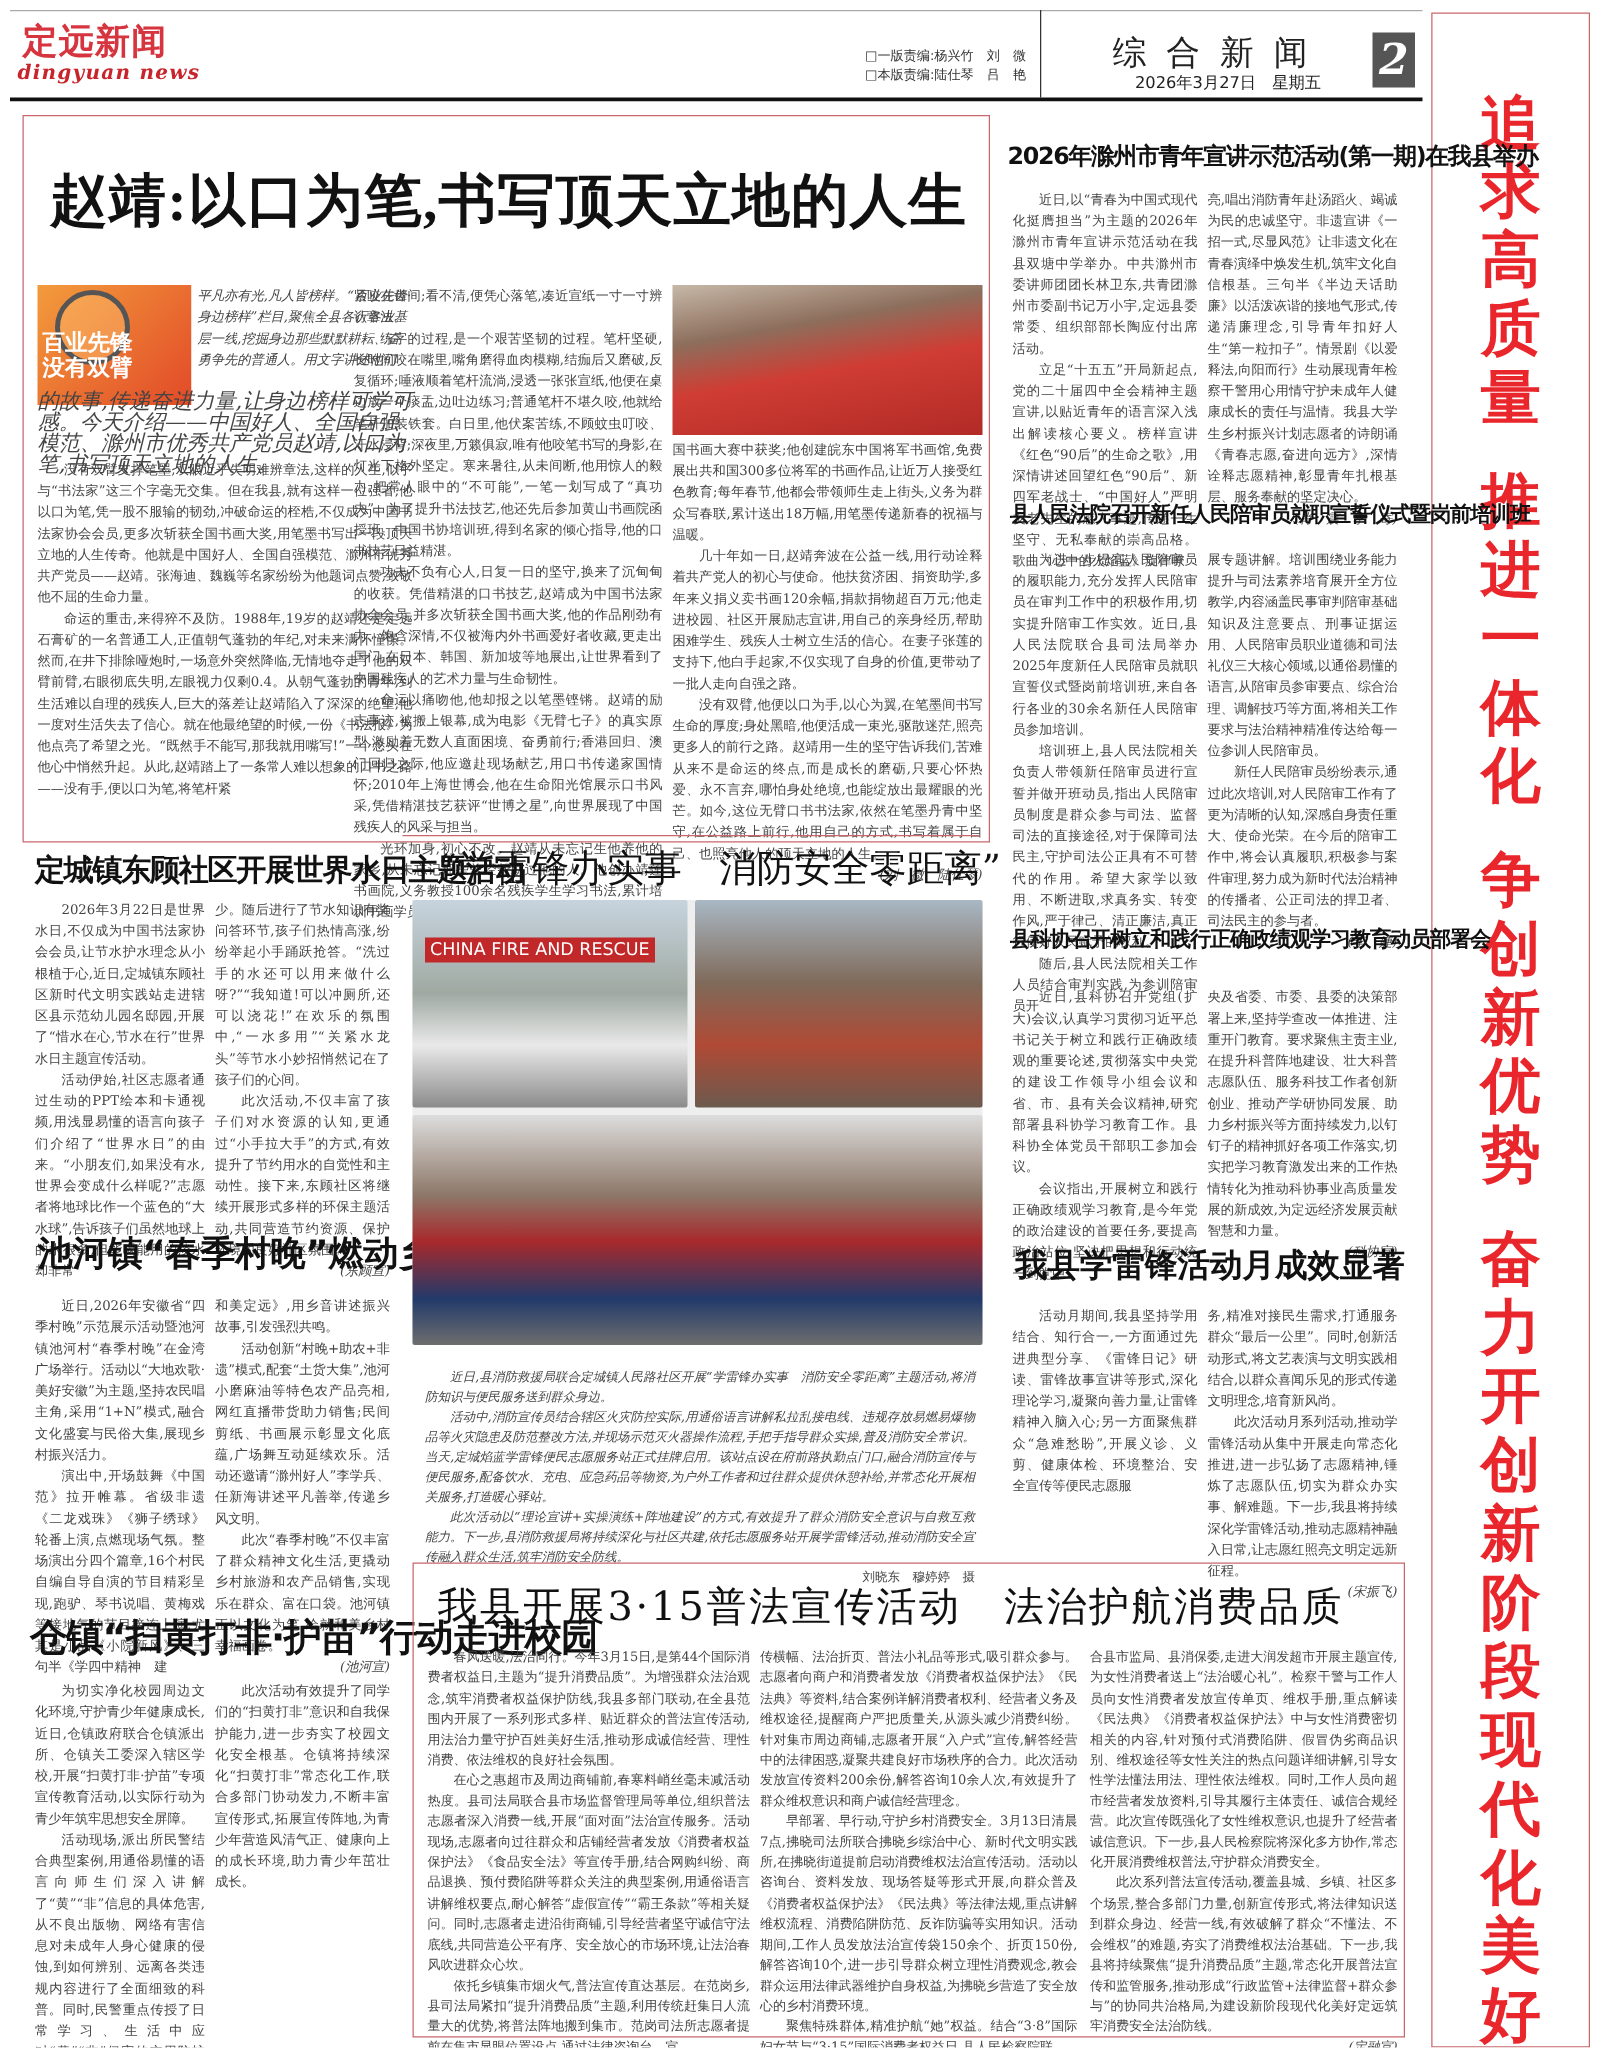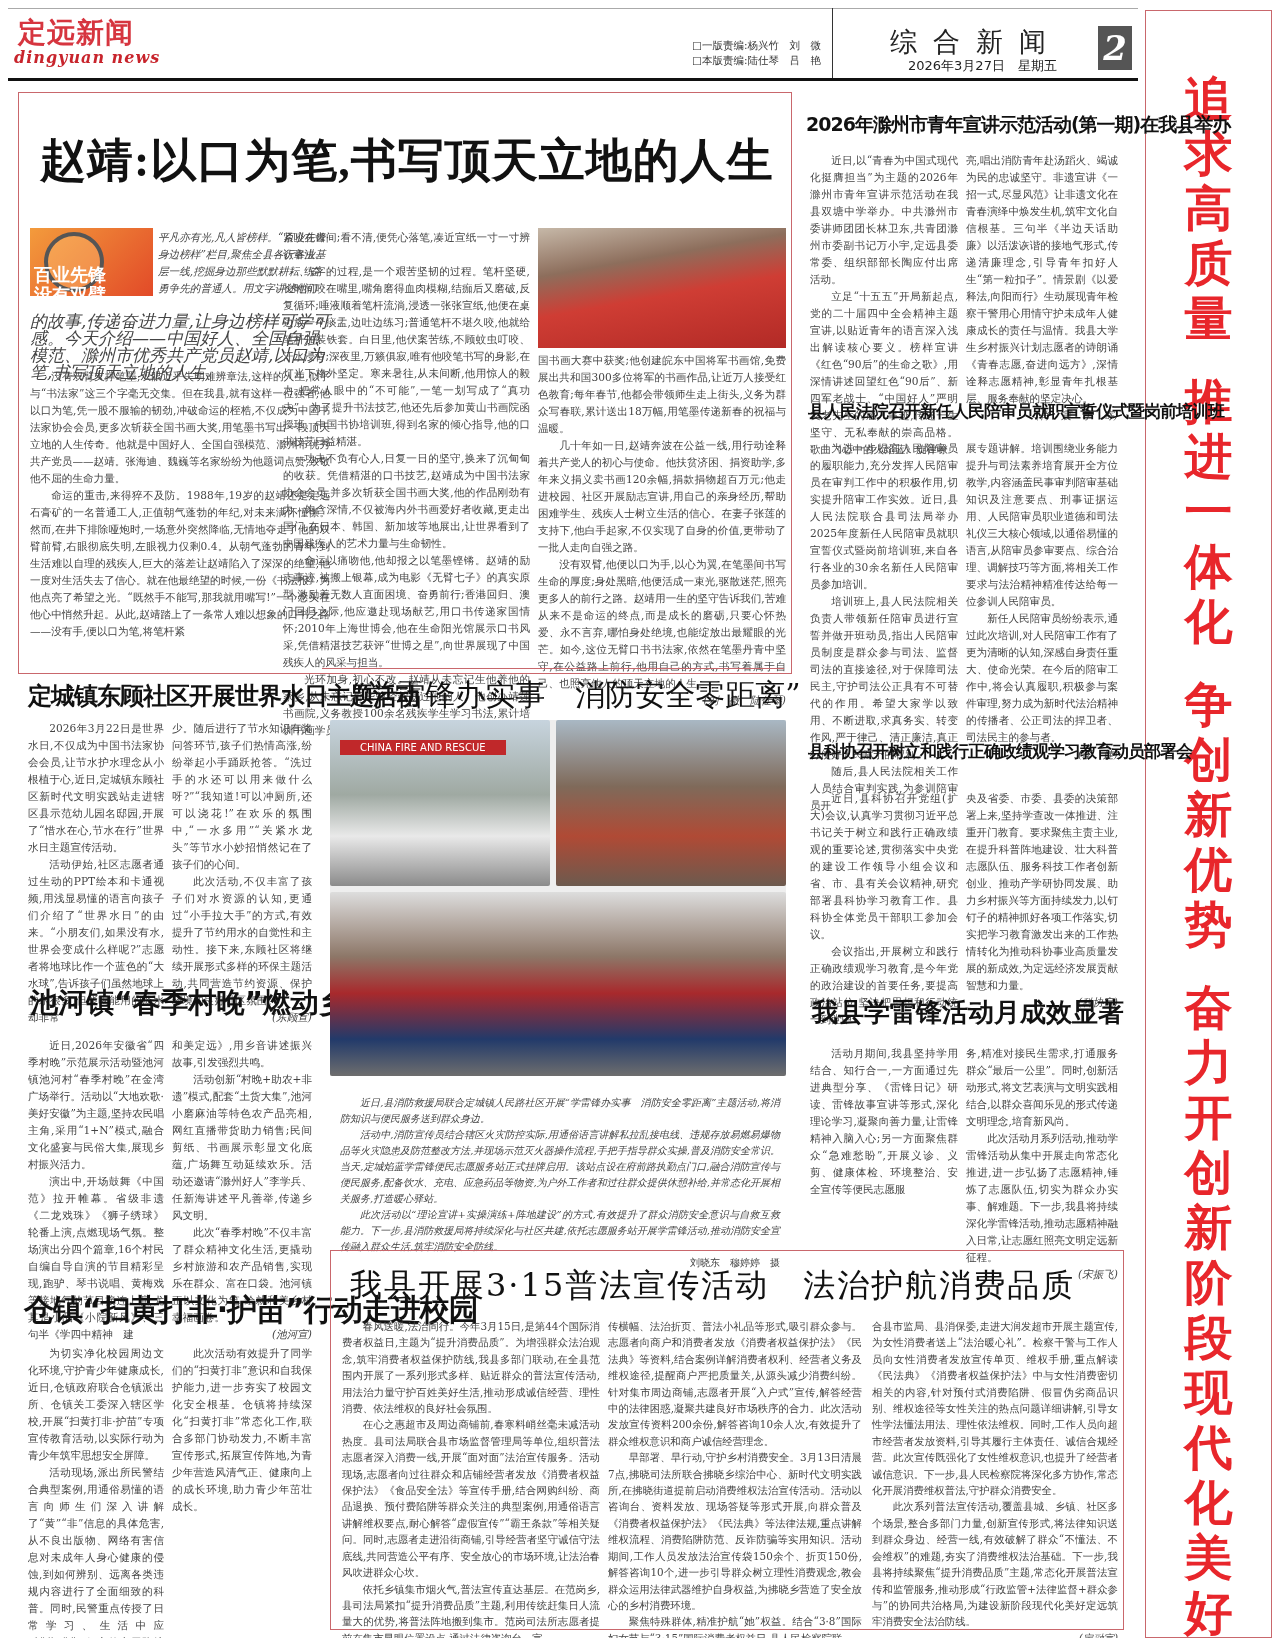--- a/index.html
+++ b/index.html
@@ -13,21 +13,21 @@
 .section-name{left:890px;top:24px;font-family:"DejaVu Sans",sans-serif;font-size:27px;letter-spacing:16px;color:#222}
 .page-date{left:908px;top:57px;font-size:13px;font-family:"DejaVu Sans",sans-serif;color:#222}
 .page-num{left:1098px;top:26px;width:34px;height:44px;background:#555;color:#fff;font-style:italic;font-weight:bold;font-size:34px;text-align:center;line-height:44px;font-family:"DejaVu Serif",serif}
 .headrule{left:8px;top:78px;width:1130px;height:3px;background:#111}
 .slogan-box{left:1145px;top:10px;width:127px;height:1628px;border:1.5px solid #c9676c}
 .slogan{position:absolute;left:0;top:60px;width:100%;text-align:center;color:#e8262b;font-family:"DejaVu Sans",sans-serif;font-weight:900;font-size:48px;line-height:55px}
 .slogan span{display:block}
 .slogan .gap{height:28px}
 .feature-box{left:18px;top:92px;width:774px;height:582px;border:1.5px solid #c9676c}
 .big-title{left:40px;top:130px;font-family:Liberation Serif, serif;font-weight:bold;font-size:46px;color:#111;letter-spacing:1px}
-.thumb{left:30px;top:228px;width:123px;height:68px;background:linear-gradient(135deg,#f39b3c,#e24a28);overflow:hidden}
+.thumb{left:30px;top:228px;width:123px;height:96px;background:linear-gradient(135deg,#f39b3c,#e24a28);overflow:hidden}
 .thumb .lens{position:absolute;left:14px;top:4px;width:60px;height:60px;border-radius:50%;border:4px solid #555;background:rgba(255,200,120,.4)}
 .thumb .t1,.thumb .t2{position:absolute;left:4px;color:#fff;font-family:"DejaVu Sans",sans-serif;font-weight:bold;font-size:18px;line-height:20px}
 .thumb .t1{top:37px}.thumb .t2{top:57px}
 .col{font-size:10.6px;line-height:17px;text-align:justify;color:#444}
 .col p{text-indent:2em}
 .intro{left:158px;top:229px;width:172px;font-size:10.6px;line-height:17px;color:#444;font-family:"DejaVu Serif",serif;font-style:italic}
 .intro-full{left:30px;top:313px;width:300px;font-size:17px;line-height:17px;color:#444;font-style:italic}
 .photo1{left:538px;top:228px;width:248px;height:120px;background:linear-gradient(170deg,#c6b8a8 0%,#8d6e5c 30%,#cf3d34 55%,#b22a26 100%)}
 .hdr{font-family:"DejaVu Sans",sans-serif;font-weight:bold;color:#111;white-space:nowrap}
 .redbox{border:1.5px solid #c9676c}
@@ -187,21 +187,21 @@
 </div>
 <div class="abs col" style="left:172px;top:1345px;width:140px">
   <p>此次活动有效提升了同学们的“扫黄打非”意识和自我保护能力,进一步夯实了校园文化安全根基。仓镇将持续深化“扫黄打非”常态化工作,联合多部门协动发力,不断丰富宣传形式,拓展宣传阵地,为青少年营造风清气正、健康向上的成长环境,助力青少年茁壮成长。</p>
 
 </div>
 
 <div class="abs" style="left:322px;top:668px;width:462px;height:1px;background:#c9676c"></div>
 <div class="abs" style="left:350px;top:675px;font-family:'DejaVu Serif',serif;font-size:30px;color:#111;white-space:nowrap">“学雷锋办实事　消防安全零距离”</div>
 <div class="abs photo2">
   <div class="ph" style="left:0;top:0;width:220px;height:166px;background:linear-gradient(180deg,#c7d4de 0%,#9fa9a2 45%,#e9e9e9 70%,#8b8b8b 100%)">
-    <div style="position:absolute;left:10px;top:20px;background:#c0282a;color:#fff;font-size:10px;padding:2px 20px;font-family:'DejaVu Sans',sans-serif">CHINA FIRE AND RESCUE</div>
+    <div style="position:absolute;left:10px;top:30px;background:#c0282a;color:#fff;font-size:14px;padding:2px 4px;font-family:'DejaVu Sans',sans-serif">CHINA FIRE AND RESCUE</div>
   </div>
   <div class="ph" style="left:226px;top:0;width:230px;height:166px;background:linear-gradient(180deg,#a9b8c4 0%,#7f6a5a 40%,#b04a35 70%,#6c5a4e 100%)"></div>
   <div class="ph" style="left:0;top:172px;width:456px;height:184px;background:linear-gradient(180deg,#ddd 0%,#8d7768 35%,#a8292c 55%,#223a6a 80%,#6e6e6e 100%)"></div>
 </div>
 <div class="abs col" style="left:340px;top:1095px;width:440px;font-style:italic;font-size:10px;line-height:16px">
   <p>近日,县消防救援局联合定城镇人民路社区开展“学雷锋办实事　消防安全零距离”主题活动,将消防知识与便民服务送到群众身边。</p>
   <p>活动中,消防宣传员结合辖区火灾防控实际,用通俗语言讲解私拉乱接电线、违规存放易燃易爆物品等火灾隐患及防范整改方法,并现场示范灭火器操作流程,手把手指导群众实操,普及消防安全常识。当天,定城焰蓝学雷锋便民志愿服务站正式挂牌启用。该站点设在府前路执勤点门口,融合消防宣传与便民服务,配备饮水、充电、应急药品等物资,为户外工作者和过往群众提供休憩补给,并常态化开展相关服务,打造暖心驿站。</p>
   <p>此次活动以“理论宣讲+实操演练+阵地建设”的方式,有效提升了群众消防安全意识与自救互救能力。下一步,县消防救援局将持续深化与社区共建,依托志愿服务站开展学雷锋活动,推动消防安全宣传融入群众生活,筑牢消防安全防线。</p>
   <div class="byline" style="font-style:normal">刘晓东　穆婷婷　摄</div>
 </div>

